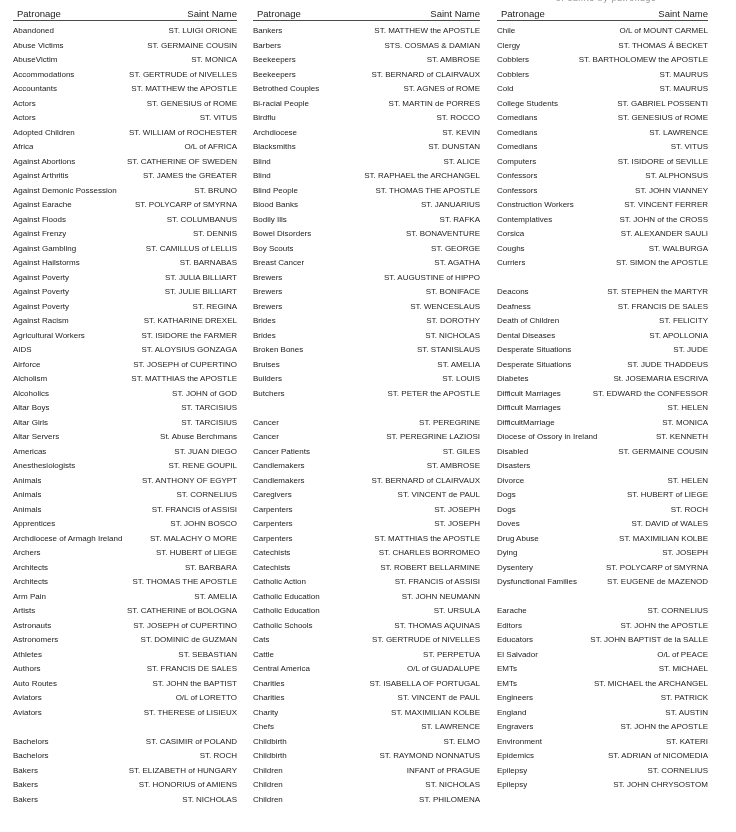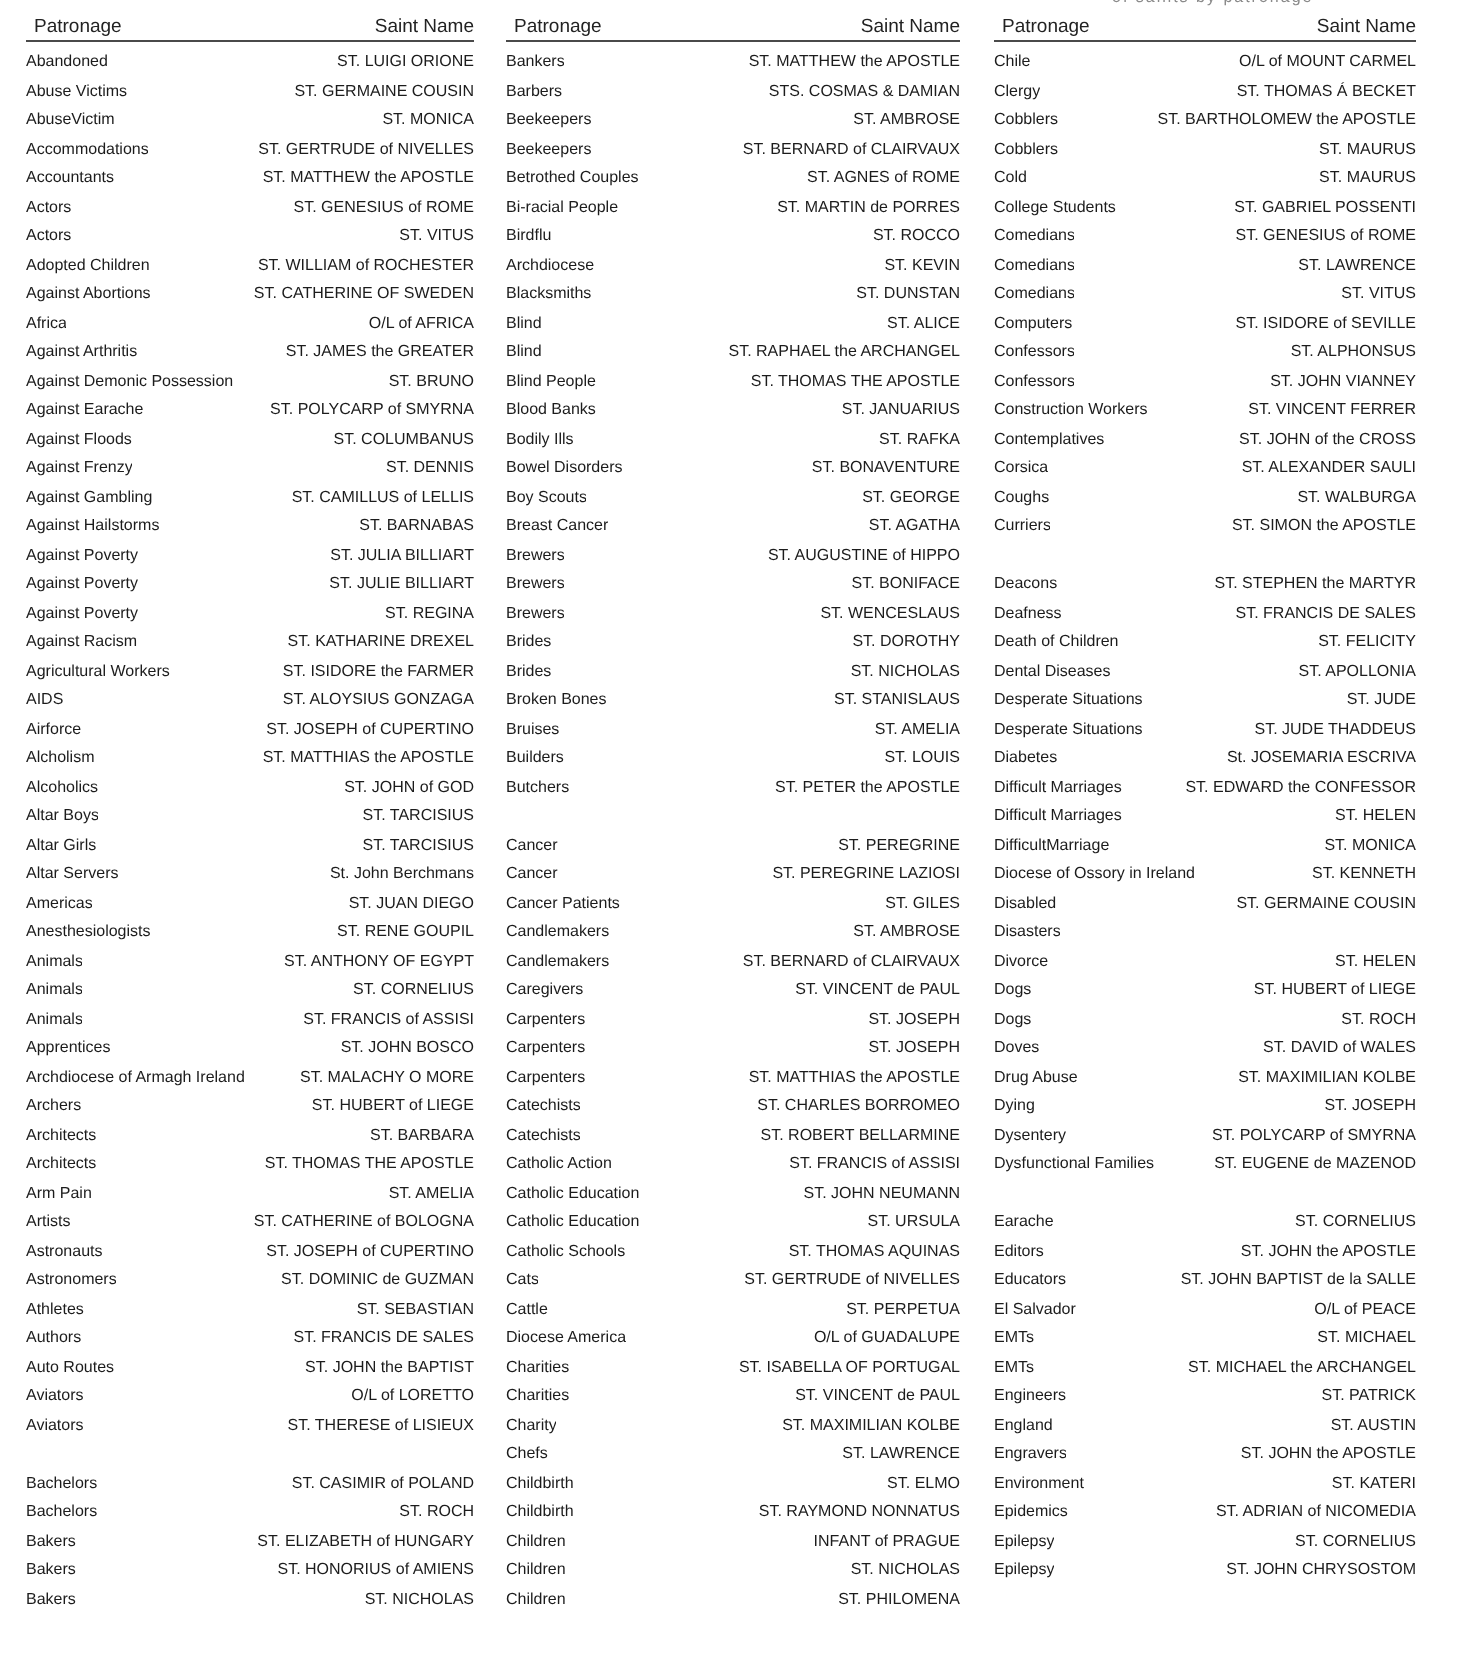--- a/index.html
+++ b/index.html
@@ -88,28 +88,28 @@
         </div>
         <div class="row">
           <span class="pat">Actors</span>
           <span class="saint">ST. VITUS</span>
         </div>
         <div class="row">
           <span class="pat">Adopted Children</span>
           <span class="saint">ST. WILLIAM of ROCHESTER</span>
         </div>
         <div class="row">
+          <span class="pat">Africa</span>
+          <span class="saint">O/L of AFRICA</span>
+        </div>
+        <div class="row">
           <span class="pat">Against Abortions</span>
           <span class="saint">ST. CATHERINE OF SWEDEN</span>
         </div>
         <div class="row">
-          <span class="pat">Africa</span>
-          <span class="saint">O/L of AFRICA</span>
-        </div>
-        <div class="row">
           <span class="pat">Against Arthritis</span>
           <span class="saint">ST. JAMES the GREATER</span>
         </div>
         <div class="row">
           <span class="pat">Against Demonic Possession</span>
           <span class="saint">ST. BRUNO</span>
         </div>
         <div class="row">
           <span class="pat">Against Earache</span>
           <span class="saint">ST. POLYCARP of SMYRNA</span>
@@ -169,21 +169,21 @@
         <div class="row">
           <span class="pat">Altar Boys</span>
           <span class="saint">ST. TARCISIUS</span>
         </div>
         <div class="row">
           <span class="pat">Altar Girls</span>
           <span class="saint">ST. TARCISIUS</span>
         </div>
         <div class="row">
           <span class="pat">Altar Servers</span>
-          <span class="saint">St. John Berchmans</span>
+          <span class="saint">St. Abuse Berchmans</span>
         </div>
         <div class="row">
           <span class="pat">Americas</span>
           <span class="saint">ST. JUAN DIEGO</span>
         </div>
         <div class="row">
           <span class="pat">Anesthesiologists</span>
           <span class="saint">ST. RENE GOUPIL</span>
         </div>
         <div class="row">
@@ -450,21 +450,21 @@
         </div>
         <div class="row">
           <span class="pat">Cats</span>
           <span class="saint">ST. GERTRUDE of NIVELLES</span>
         </div>
         <div class="row">
           <span class="pat">Cattle</span>
           <span class="saint">ST. PERPETUA</span>
         </div>
         <div class="row">
-          <span class="pat">Diocese America</span>
+          <span class="pat">Central America</span>
           <span class="saint">O/L of GUADALUPE</span>
         </div>
         <div class="row">
           <span class="pat">Charities</span>
           <span class="saint">ST. ISABELLA OF PORTUGAL</span>
         </div>
         <div class="row">
           <span class="pat">Charities</span>
           <span class="saint">ST. VINCENT de PAUL</span>
         </div>

